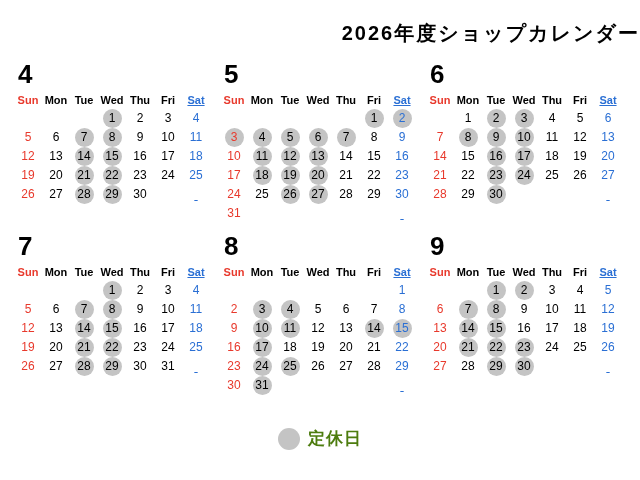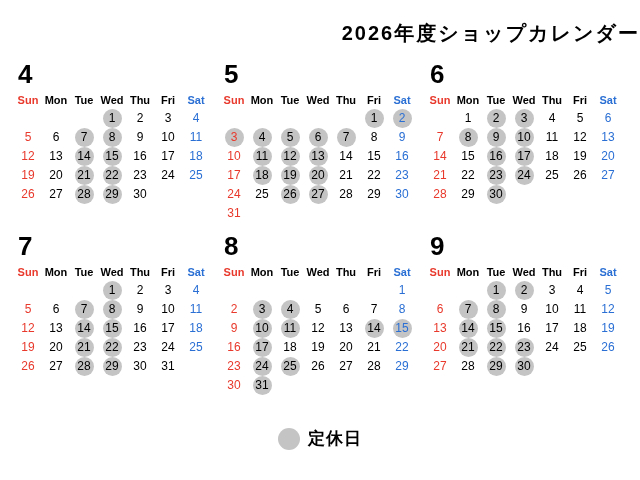--- a/index.html
+++ b/index.html
@@ -62,21 +62,21 @@
     width: 28px;
   }
   table.cal td {
     font-size: 12px;
     text-align: center;
     height: 19px;
     padding: 0;
     width: 28px;
   }
   .sun { color: #e8392c; }
-  .sat { color: #2a6fd4; }
+  .sat { color: #2a6fd4; text-decoration: underline; }
   .wd  { color: #000000; }
   .daycell {
     display: inline-block;
     width: 19px;
     height: 19px;
     line-height: 19px;
     text-align: center;
     border-radius: 50%;
   }
   .closed {
@@ -95,21 +95,21 @@
   .legend-dot {
     width: 22px;
     height: 22px;
     border-radius: 50%;
     background: #c4c4c4;
     display: inline-block;
   }
   .legend-label {
     font-size: 17px;
     font-weight: bold;
-    color: #000000;
+    color: #4d7c0f;
     letter-spacing: 1px;
   }
 </style>
 </head>
 <body>
 
 <div class="page">
 
   <div class="title">2026年度ショップカレンダー</div>
 

